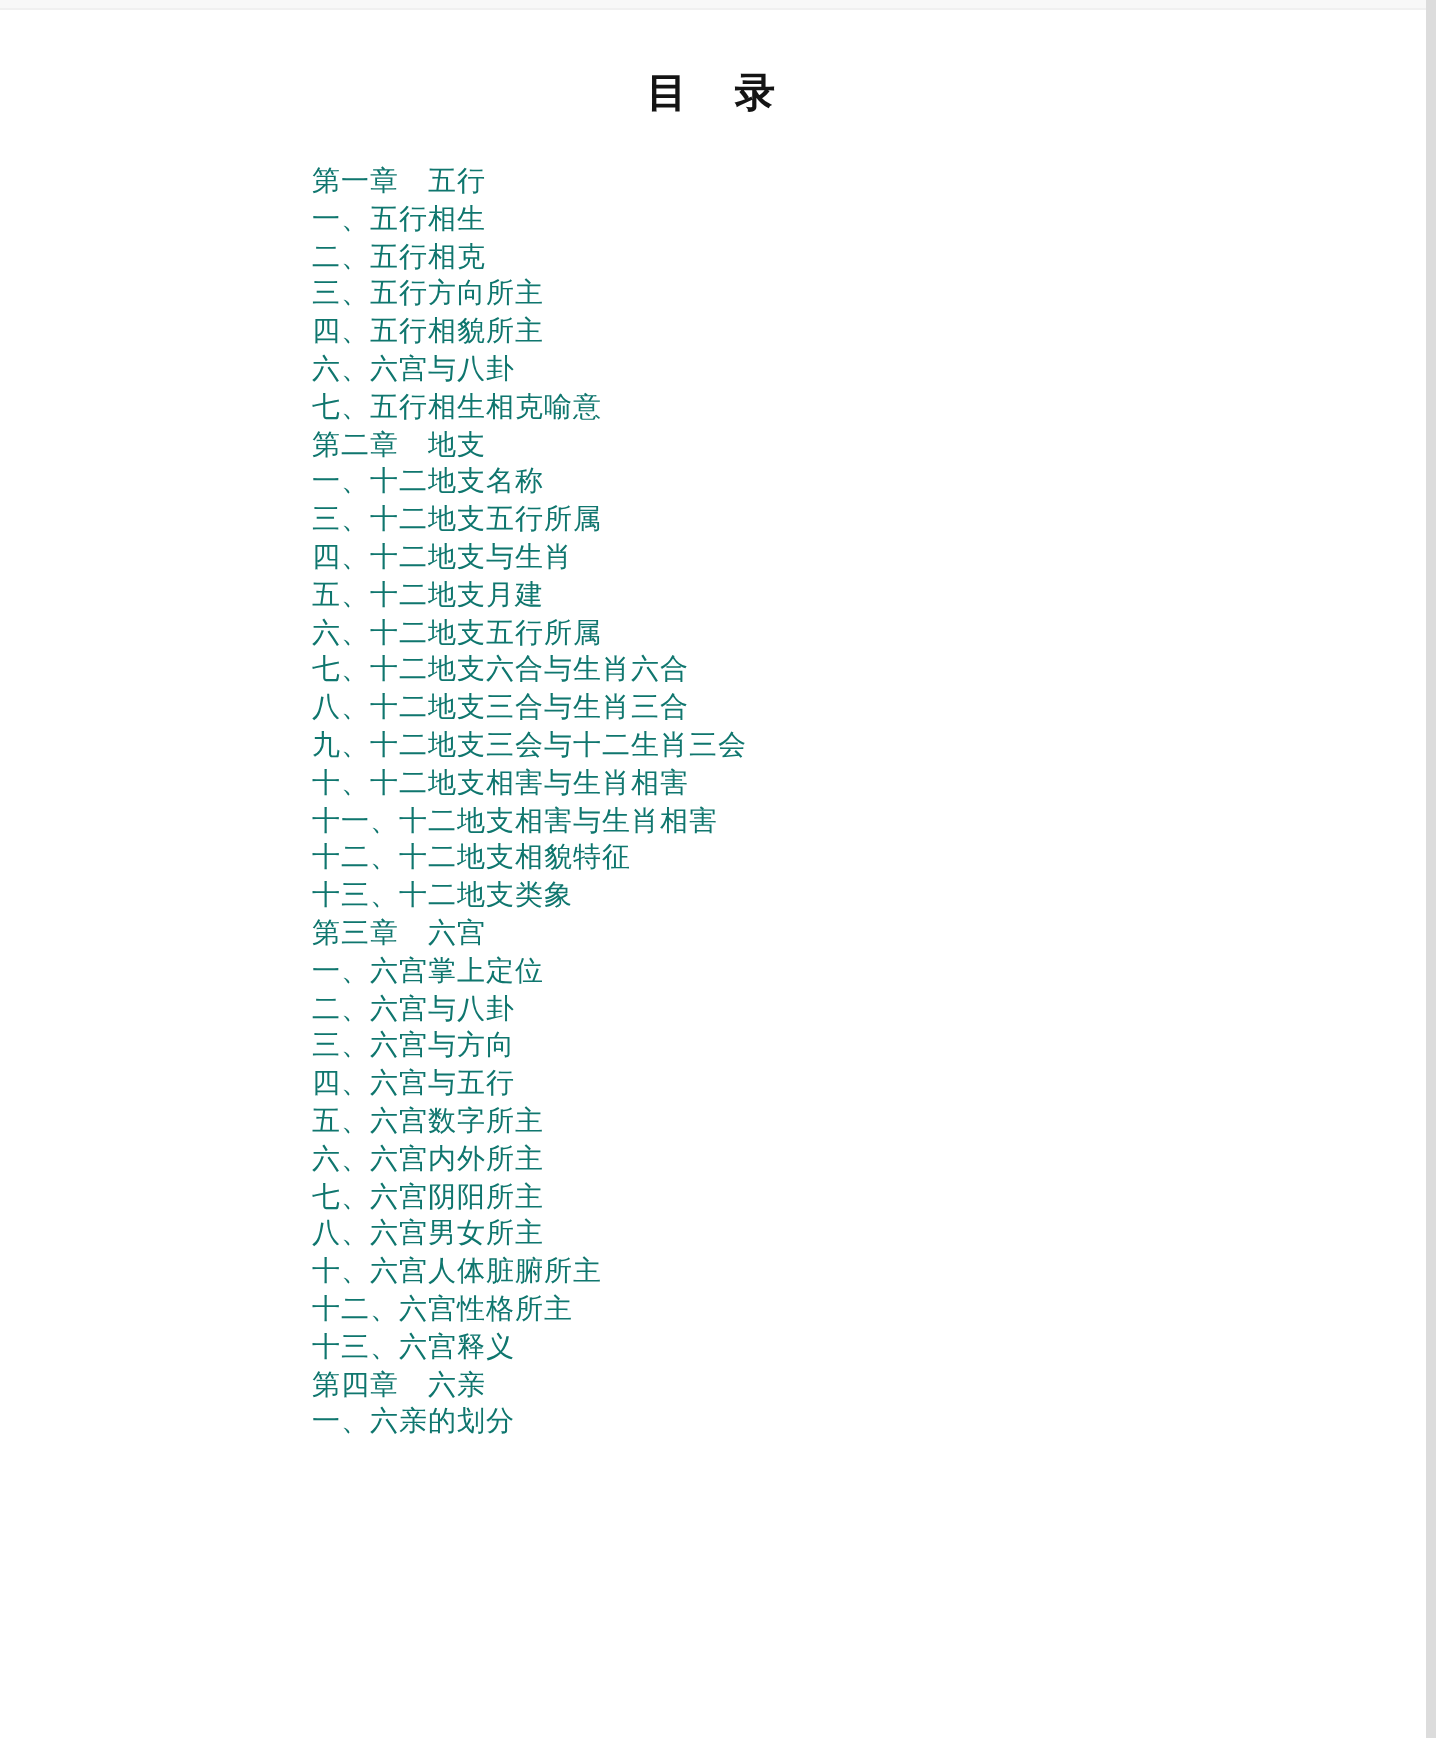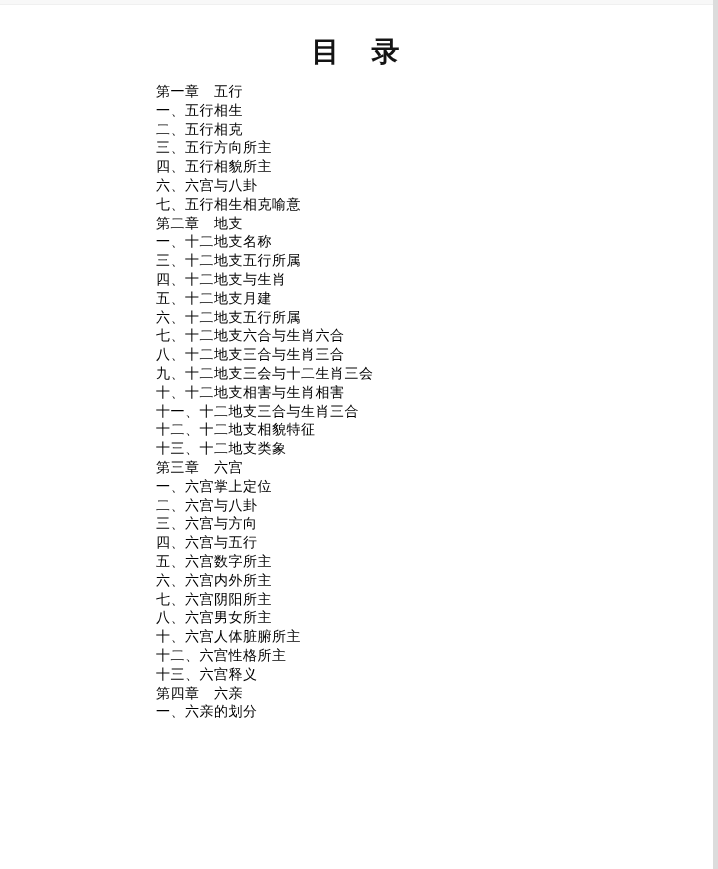--- a/index.html
+++ b/index.html
@@ -27,32 +27,32 @@
   }
   .doc-title {
     margin: 0;
     position: absolute;
     top: 33px;
     left: 0;
     right: 5px;
     text-align: center;
     font-family: "Liberation Sans", "DejaVu Sans", sans-serif;
     font-weight: bold;
-    font-size: 28px;
+    font-size: 20px;
     letter-spacing: 2px;
     color: #141414;
   }
   .toc-list {
     position: absolute;
     top: 83px;
     left: 156px;
     right: 20px;
     font-size: 14px;
     line-height: 18.8px;
-    color: #000000;
+    color: #0f766e;
   }
   .toc-line {
     white-space: nowrap;
     letter-spacing: 0.5px;
   }
 </style>
 </head>
 <body>
 
 <div class="top-edge"></div>
@@ -70,21 +70,21 @@
     <div class="toc-line">第二章　地支</div>
     <div class="toc-line">一、十二地支名称</div>
     <div class="toc-line">三、十二地支五行所属</div>
     <div class="toc-line">四、十二地支与生肖</div>
     <div class="toc-line">五、十二地支月建</div>
     <div class="toc-line">六、十二地支五行所属</div>
     <div class="toc-line">七、十二地支六合与生肖六合</div>
     <div class="toc-line">八、十二地支三合与生肖三合</div>
     <div class="toc-line">九、十二地支三会与十二生肖三会</div>
     <div class="toc-line">十、十二地支相害与生肖相害</div>
-    <div class="toc-line">十一、十二地支三合与生肖三合</div>
+    <div class="toc-line">十一、十二地支相害与生肖相害</div>
     <div class="toc-line">十二、十二地支相貌特征</div>
     <div class="toc-line">十三、十二地支类象</div>
     <div class="toc-line">第三章　六宫</div>
     <div class="toc-line">一、六宫掌上定位</div>
     <div class="toc-line">二、六宫与八卦</div>
     <div class="toc-line">三、六宫与方向</div>
     <div class="toc-line">四、六宫与五行</div>
     <div class="toc-line">五、六宫数字所主</div>
     <div class="toc-line">六、六宫内外所主</div>
     <div class="toc-line">七、六宫阴阳所主</div>

